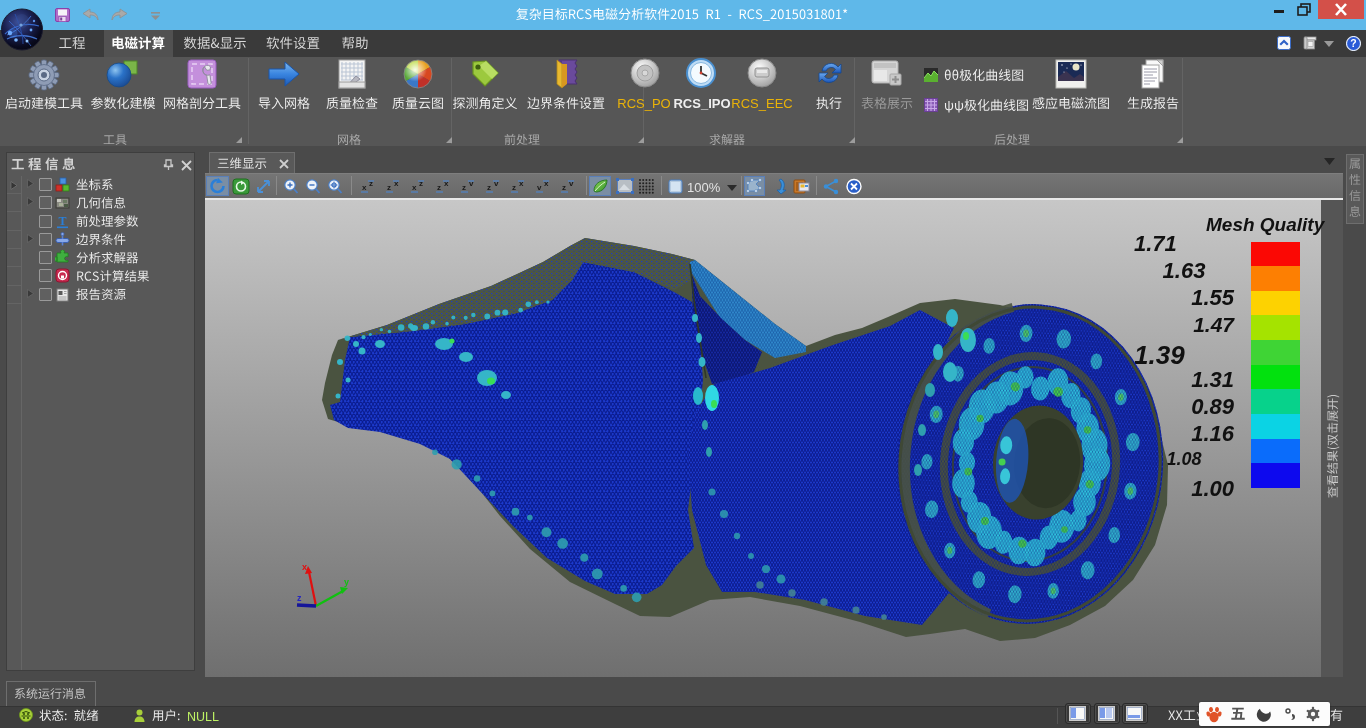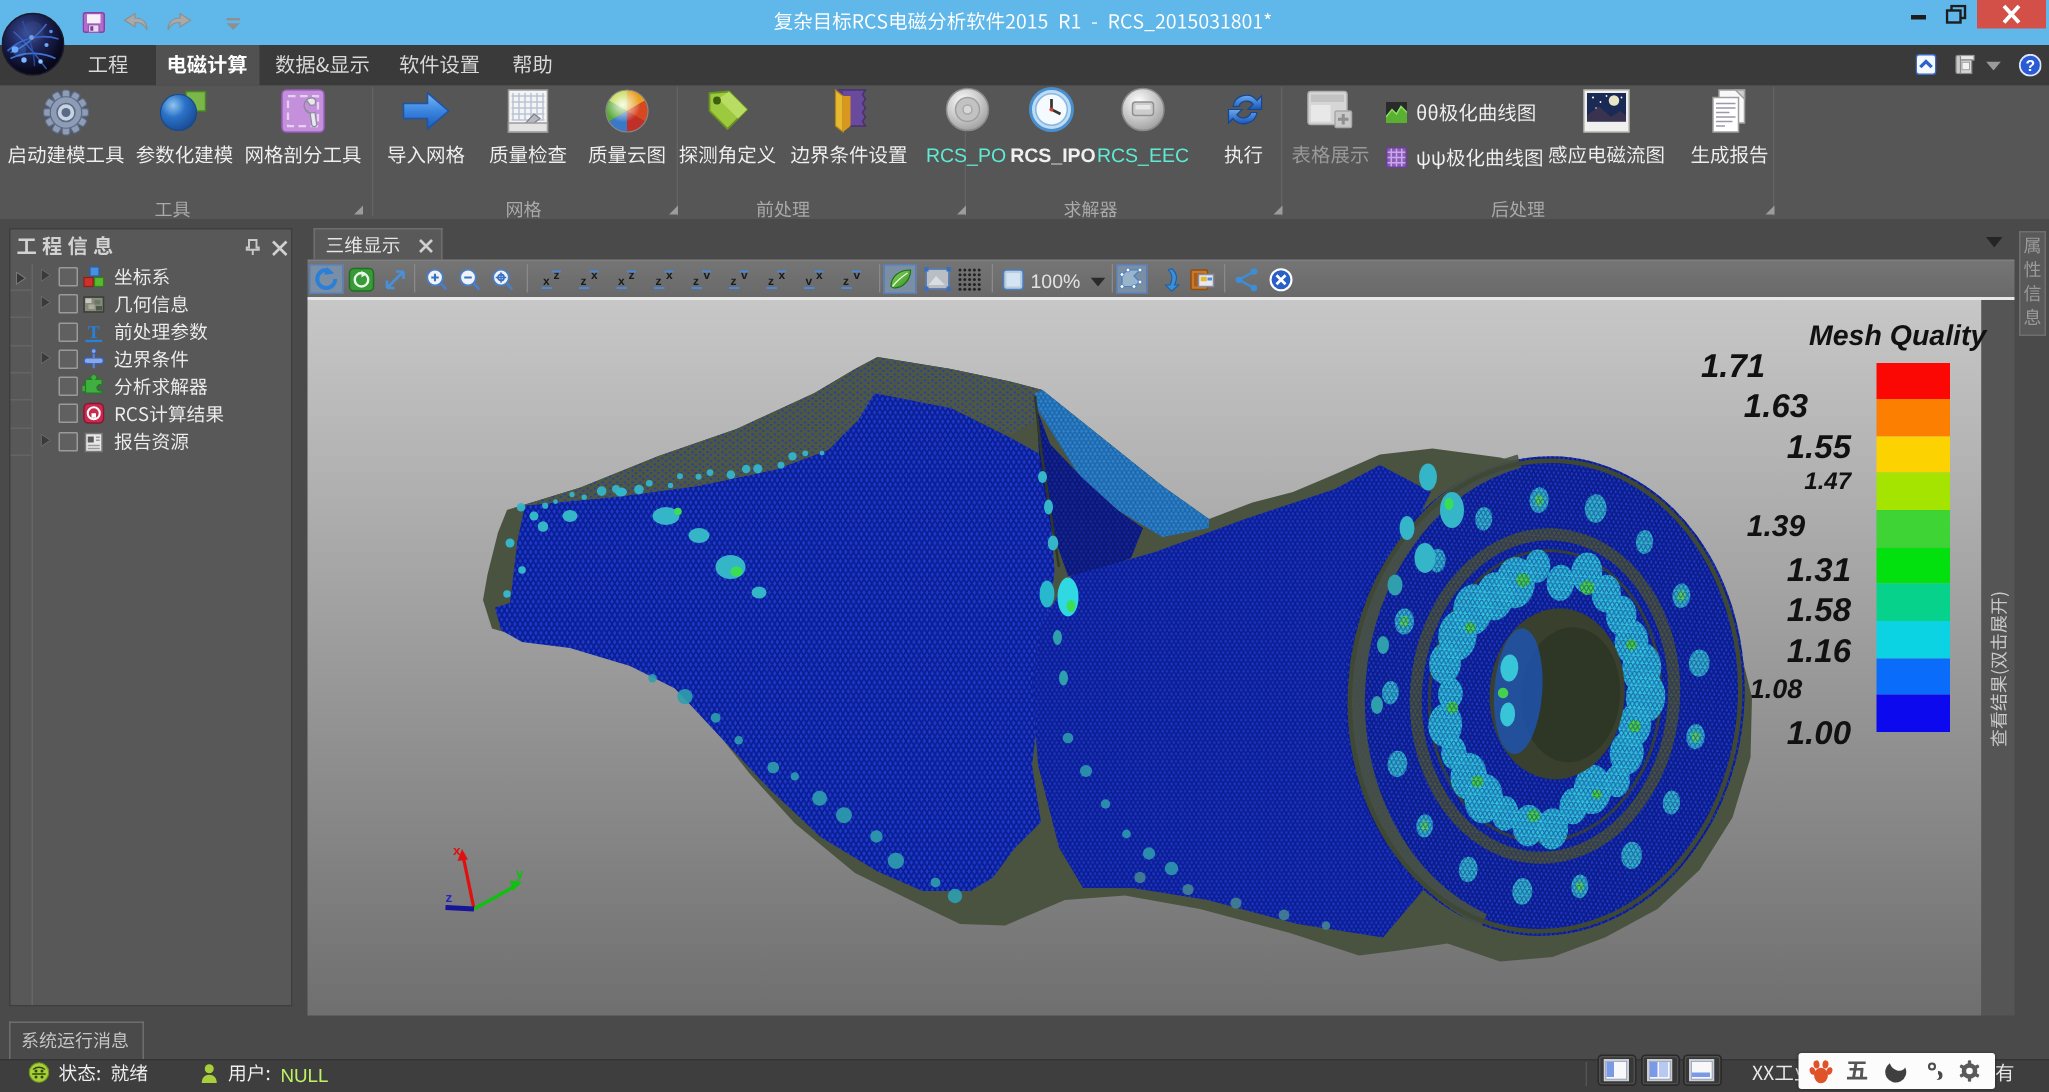--- a/index.html
+++ b/index.html
@@ -3,21 +3,21 @@
 <style>
 *{margin:0;padding:0;box-sizing:border-box;}
 html,body{width:1366px;height:728px;overflow:hidden;background:#4a4a4a;
  font-family:"Liberation Sans",sans-serif;}
 .abs{position:absolute;}
 #titlebar{position:absolute;left:0;top:0;width:1366px;height:30px;background:#5fb8e9;}
 #menubar{position:absolute;left:0;top:30px;width:1366px;height:27px;background:#3a3a3a;}
 #ribbon{position:absolute;left:0;top:57px;width:1366px;height:89px;background:#565656;}
 .rsep{position:absolute;top:58px;height:86px;width:1px;background:#464646;border-right:1px solid #646464;}
 .rbtn{position:absolute;top:96px;font-size:13px;color:#efefef;text-align:center;white-space:nowrap;}
-.rbtn.dis{color:#5eead4;}
+.rbtn.dis{color:#eab308;}
 .ricon{position:absolute;top:58px;}
 .gtri{position:absolute;width:0;height:0;border-left:6px solid transparent;border-bottom:6px solid #9c9c9c;top:137px;}
 #panel{position:absolute;left:6px;top:152px;width:189px;height:519px;background:#585858;border:1px solid #3e3e3e;}
 #statusbar{position:absolute;left:0;top:706px;width:1366px;height:22px;background:#3e3e3e;border-top:1px solid #343434;}
 #viewtab{position:absolute;left:209px;top:152px;width:86px;height:21px;background:#595959;
  border:1px solid #6e6e6e;border-bottom:none;color:#e8e8e8;font-size:12.5px;}
 #vtoolbar{position:absolute;left:205px;top:173px;width:1138px;height:25px;
  background:linear-gradient(#757575,#696969);border-top:1px solid #7e7e7e;}
 #vwhiteline{position:absolute;left:205px;top:198px;width:1138px;height:2px;background:#e8e8e8;}
 #viewport{position:absolute;left:205px;top:200px;width:1116px;height:477px;
@@ -633,27 +633,27 @@
     </g>
 <circle cx="8" cy="8" r="2.2" fill="#fcfcfc"></circle>
 </svg>
 <div class="abs num" style="left:1190px;top:214px;font-size:19px;margin-left:16px;">Mesh Quality</div>
 <div class="abs num" style="left:1134px;top:231px;width:100px;font-size:22px;">1.71</div>
 <div class="abs" style="left:1251px;top:241.5px;width:49px;height:24.65px;background:#fb0804;"></div>
 <div class="abs num" style="left:1134px;top:258px;width:100px;text-align:center;font-size:22px;">1.63</div>
 <div class="abs" style="left:1251px;top:266.1px;width:49px;height:24.65px;background:#fd7f02;"></div>
 <div class="abs num" style="left:1134px;top:285px;width:100px;text-align:right;font-size:22px;">1.55</div>
 <div class="abs" style="left:1251px;top:290.8px;width:49px;height:24.65px;background:#fdd201;"></div>
-<div class="abs num" style="left:1134px;top:313px;width:100px;text-align:right;font-size:16px;">1.47</div>
+<div class="abs num" style="left:1134px;top:313px;width:100px;text-align:right;font-size:21px;">1.47</div>
 <div class="abs" style="left:1251px;top:315.4px;width:49px;height:24.65px;background:#a5e300;"></div>
-<div class="abs num" style="left:1134px;top:340px;width:100px;text-align:center;font-size:20px;">1.39</div>
+<div class="abs num" style="left:1134px;top:340px;width:100px;text-align:left;font-size:26px;">1.39</div>
 <div class="abs" style="left:1251px;top:340.1px;width:49px;height:24.65px;background:#3fd435;"></div>
 <div class="abs num" style="left:1134px;top:367px;width:100px;text-align:right;font-size:22px;">1.31</div>
 <div class="abs" style="left:1251px;top:364.8px;width:49px;height:24.65px;background:#02e10e;"></div>
-<div class="abs num" style="left:1134px;top:394px;width:100px;text-align:right;font-size:22px;">1.58</div>
+<div class="abs num" style="left:1134px;top:394px;width:100px;text-align:right;font-size:22px;">0.89</div>
 <div class="abs" style="left:1251px;top:389.4px;width:49px;height:24.65px;background:#07d28b;"></div>
 <div class="abs num" style="left:1134px;top:421px;width:100px;text-align:right;font-size:22px;">1.16</div>
 <div class="abs" style="left:1251px;top:414.0px;width:49px;height:24.65px;background:#0bd3e4;"></div>
 <div class="abs num" style="left:1134px;top:449px;width:100px;text-align:center;font-size:18px;">1.08</div>
 <div class="abs" style="left:1251px;top:438.7px;width:49px;height:24.65px;background:#0a6cfb;"></div>
 <div class="abs num" style="left:1134px;top:476px;width:100px;text-align:right;font-size:22px;">1.00</div>
 <div class="abs" style="left:1251px;top:463.4px;width:49px;height:24.65px;background:#0d09ee;"></div>
 <svg class="abs" style="left:205px;top:200px" width="1116" height="477" viewBox="0 0 1116 477">
 <defs>
 <pattern id="bm" width="7" height="6" patternUnits="userSpaceOnUse">

